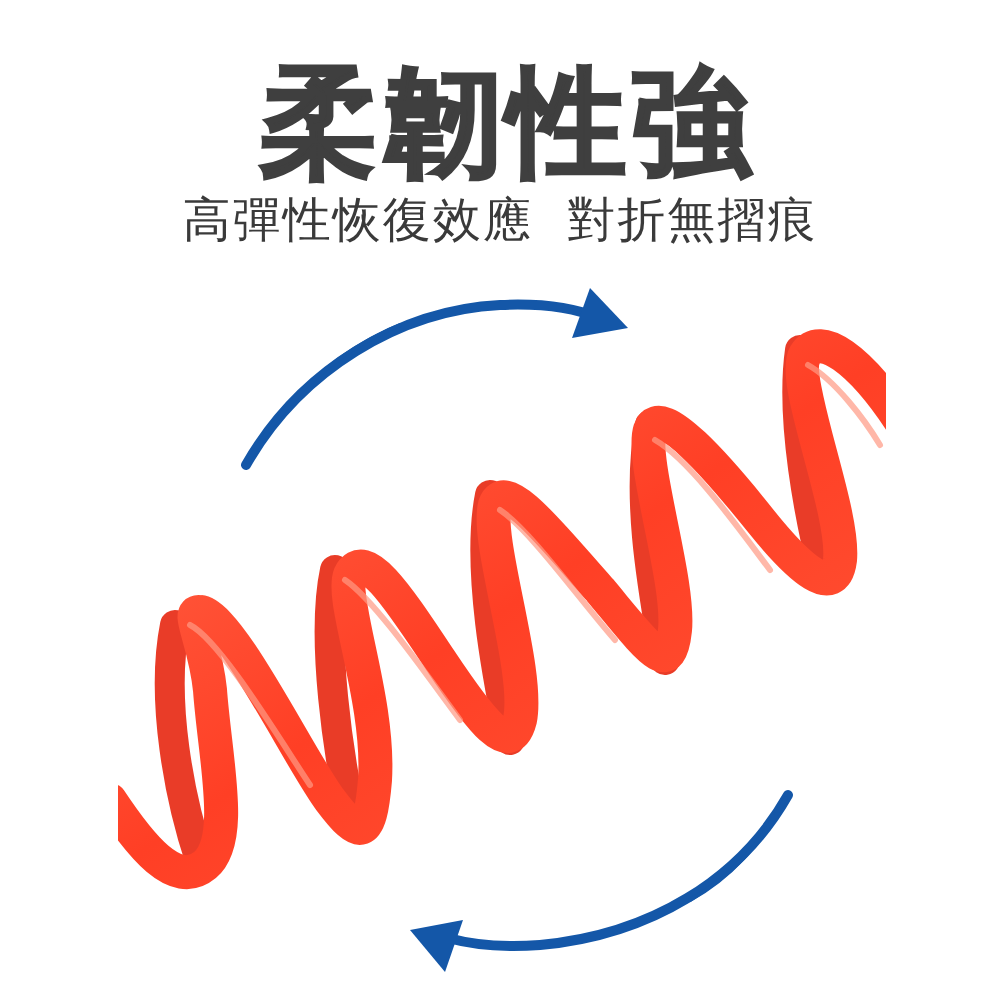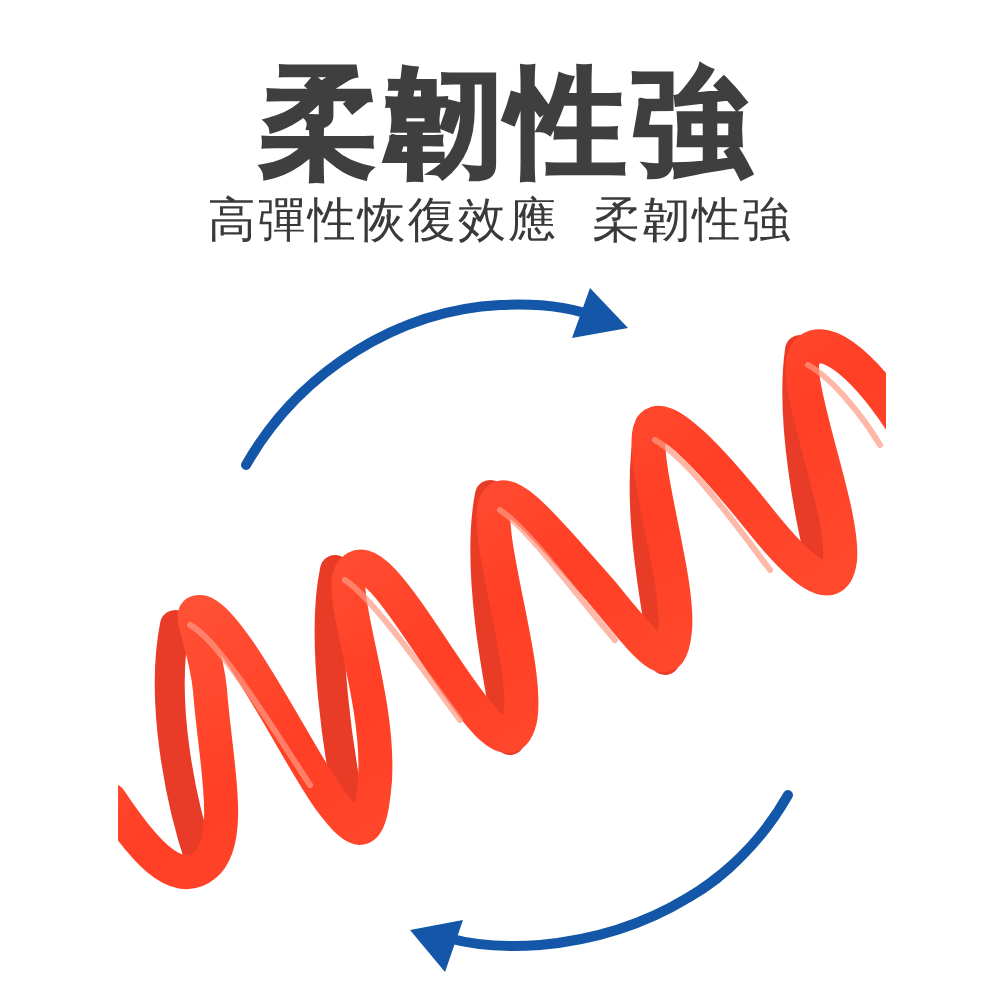--- a/index.html
+++ b/index.html
@@ -48,21 +48,21 @@
       width: 1000px;
       height: 1000px;
     }
   </style>
 </head>
 <body>
 
 <div class="canvas">
 
   <div class="headline">柔韌性強</div>
-  <div class="subtitle">高彈性恢復效應  柔韌性強</div>
+  <div class="subtitle">高彈性恢復效應  對折無摺痕</div>
 
   <svg class="art" viewBox="0 0 1000 1000">
     <defs>
       <linearGradient id="coilGrad" x1="0" y1="0" x2="1" y2="1">
         <stop offset="0" stop-color="#ff6a4c"></stop>
         <stop offset="0.5" stop-color="#ff3f25"></stop>
         <stop offset="1" stop-color="#ff5a3a"></stop>
       </linearGradient>
       <clipPath id="coilClip">
         <rect x="118" y="0" width="768" height="1000"></rect>

